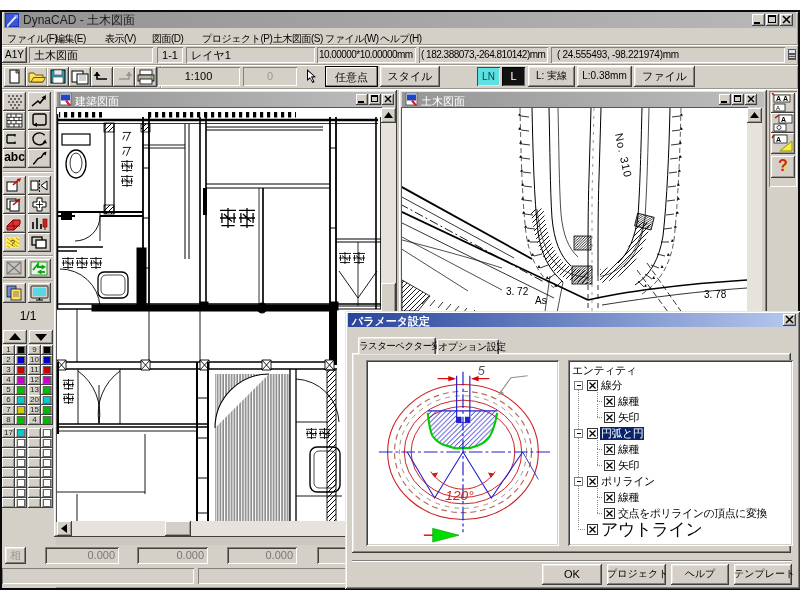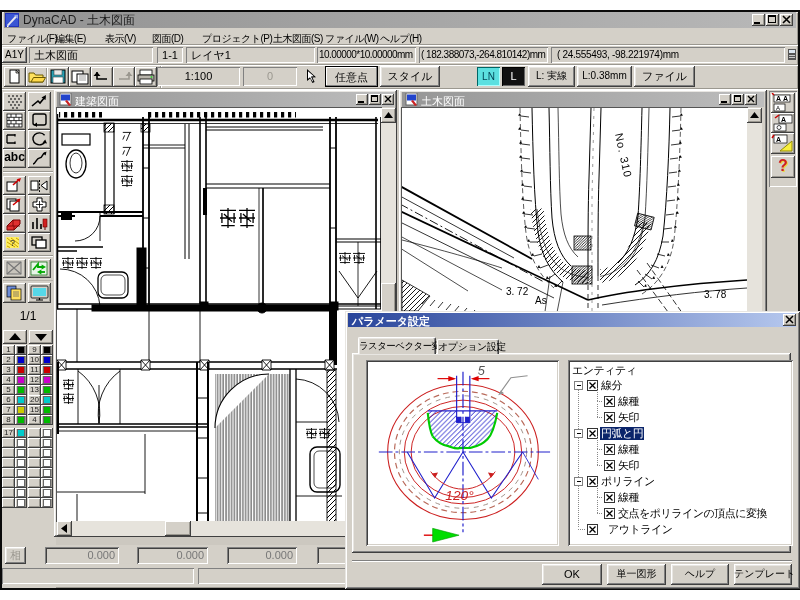--- a/index.html
+++ b/index.html
@@ -895,20 +895,20 @@
         <path d="M1.5 1.5 L7.5 7.5 M7.5 1.5 L1.5 7.5" stroke="#000" stroke-width="1.3"></path>
       </svg>
     </div>
 <div class="ab t" style="left:48px;top:146px;font-size:11px;line-height:11px;letter-spacing:-0.5px">交点をポリラインの頂点に変換</div>
 <div class="ab" style="left:8px;top:167px;width:8px;height:1px;background:repeating-linear-gradient(90deg,#888 0 1px,transparent 1px 2px)"></div>
 <div class="ab" style="left:17px;top:162px;width:11px;height:11px;background:#fff;border:1px solid #333">
       <svg width="9" height="9" style="position:absolute;left:0px;top:0px">
         <path d="M1.5 1.5 L7.5 7.5 M7.5 1.5 L1.5 7.5" stroke="#000" stroke-width="1.3"></path>
       </svg>
     </div>
-<div class="ab t" style="left:38px;top:162px;font-size:11px;line-height:11px;letter-spacing:-0.5px">アウトライン</div>
+<div class="ab t" style="left:31px;top:162px;font-size:17px;line-height:11px;letter-spacing:-0.5px">アウトライン</div>
   </div>
 
 <div class="ab" style="left:352px;top:560px;width:440px;height:2px;border-top:1px solid #808080;border-bottom:1px solid #fff"></div>
 <div class="ab btn t" style="left:542px;top:564px;width:60px;height:21px;text-align:center;line-height:20px">OK</div>
-<div class="ab btn t" style="left:607px;top:564px;width:59px;height:21px;text-align:center;line-height:20px;font-size:10px">単一図形</div>
+<div class="ab btn t" style="left:607px;top:564px;width:59px;height:21px;text-align:center;line-height:20px;font-size:10px">プロジェクト</div>
 <div class="ab btn t" style="left:671px;top:564px;width:58px;height:21px;text-align:center;line-height:20px;font-size:10px">ヘルプ</div>
 <div class="ab btn t" style="left:734px;top:564px;width:58px;height:21px;text-align:center;line-height:20px;font-size:10px">テンプレート</div>
 
 </body></html>

